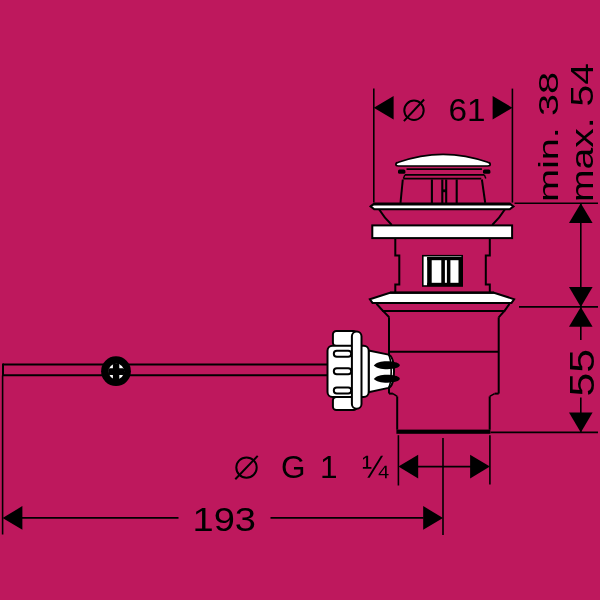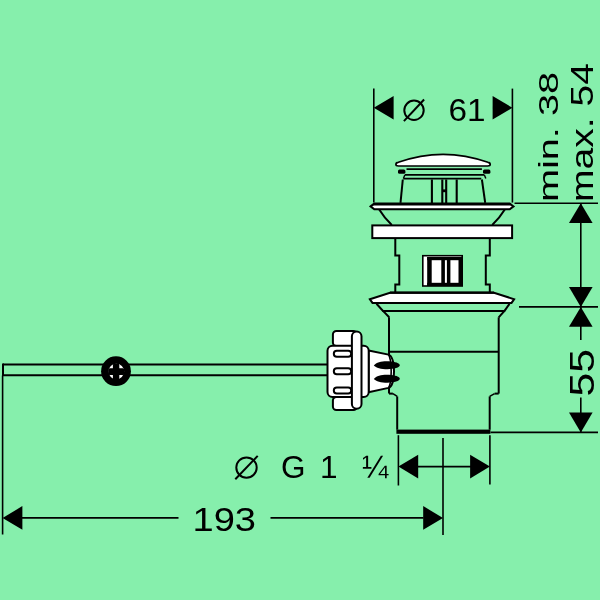--- a/index.html
+++ b/index.html
@@ -1,16 +1,16 @@
 <!DOCTYPE html>
 <html><head>
 <meta charset="utf-8">
 <style>
   html,body{margin:0;padding:0;background:#fff;}
-  #wrap{width:600px;height:600px;position:relative;background:#86efac;}
+  #wrap{width:600px;height:600px;position:relative;background:#be185d;}
   svg{position:absolute;top:0;left:0;}
   text{font-family:"Liberation Sans",sans-serif;fill:#000;}
 </style>
 </head>
 <body>
 <div id="wrap">
 <svg width="600" height="600" viewBox="0 0 600 600">
   <defs>
     <path id="arr" d="M0,0 L19.8,-11.8 L19.8,11.8 Z" fill="#000"></path>
   </defs>

